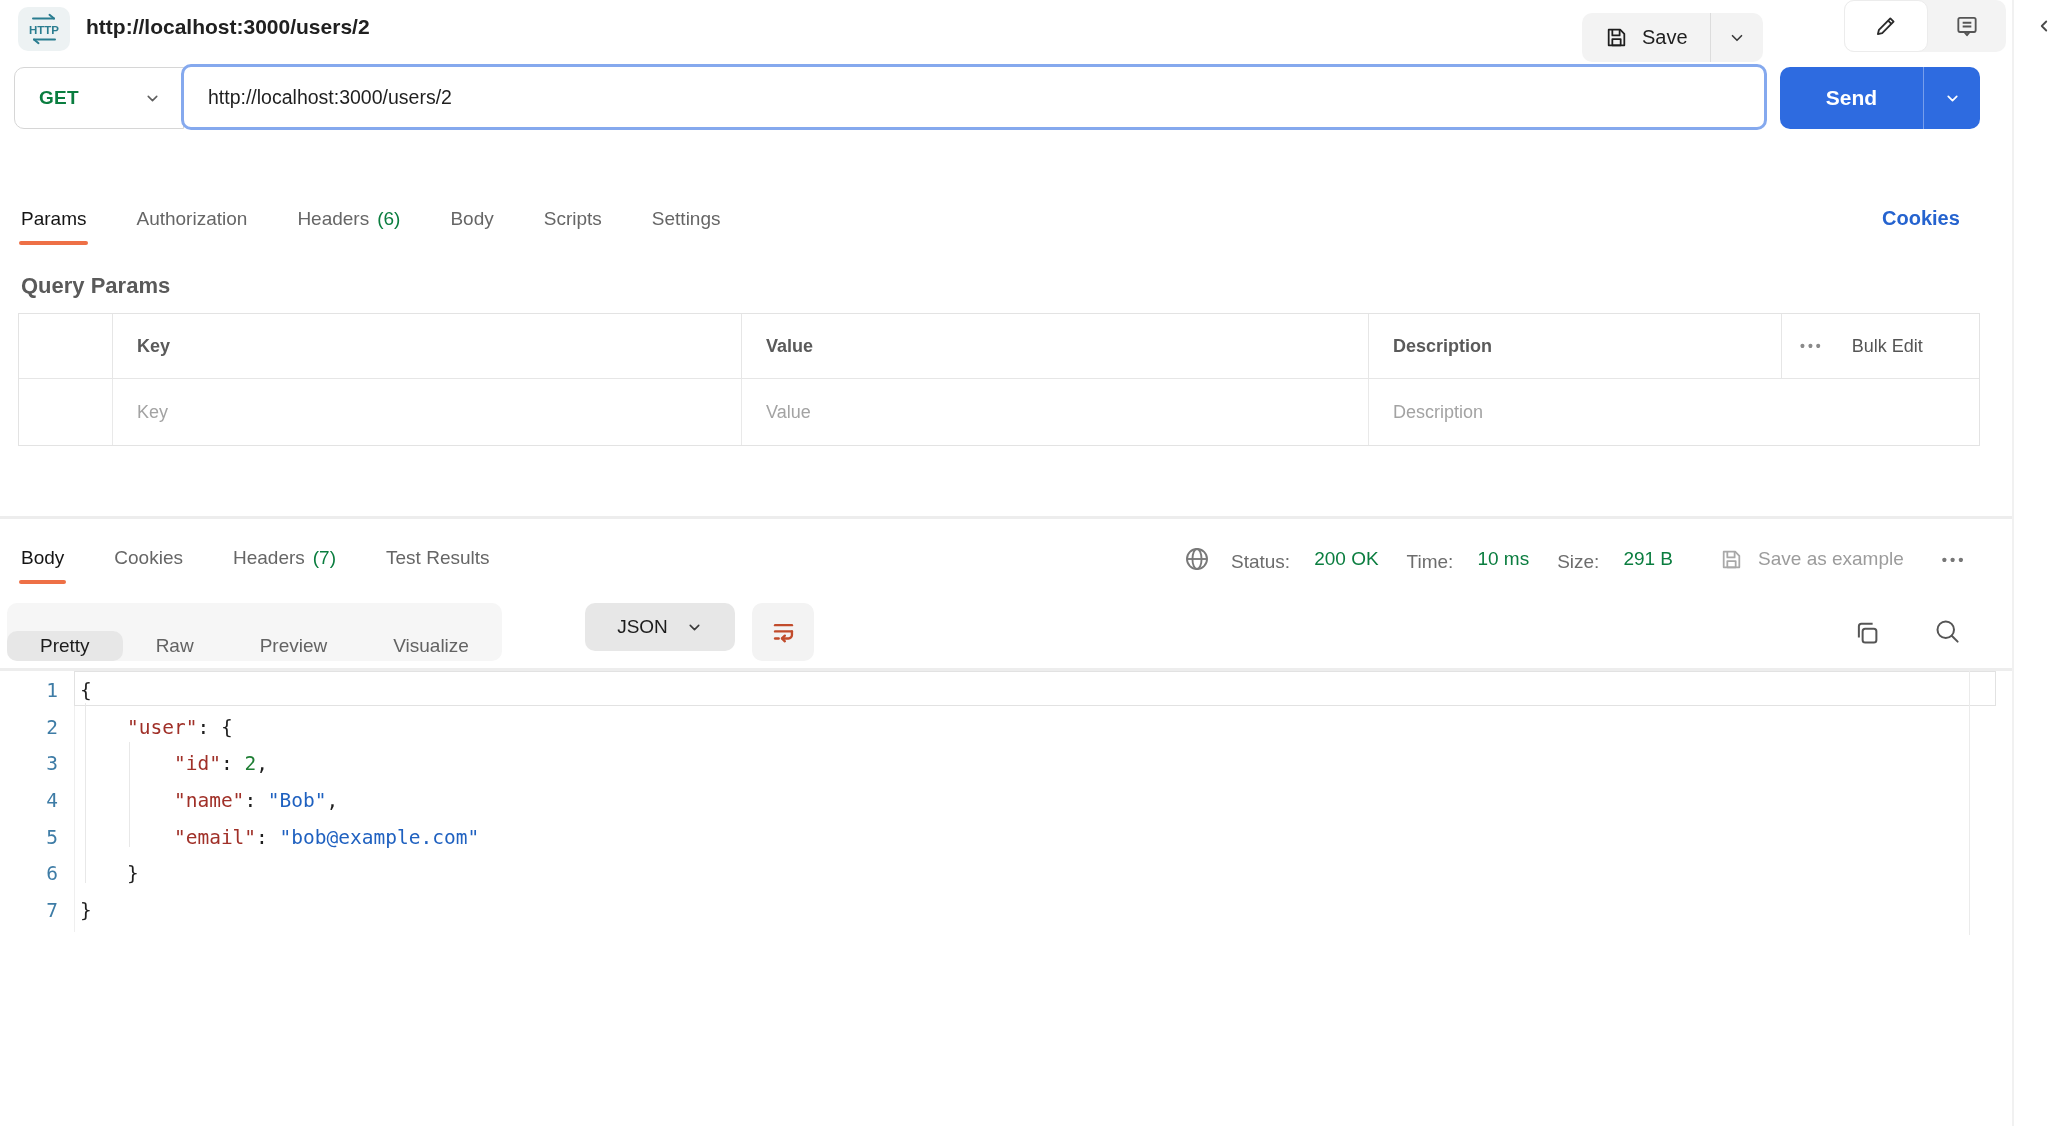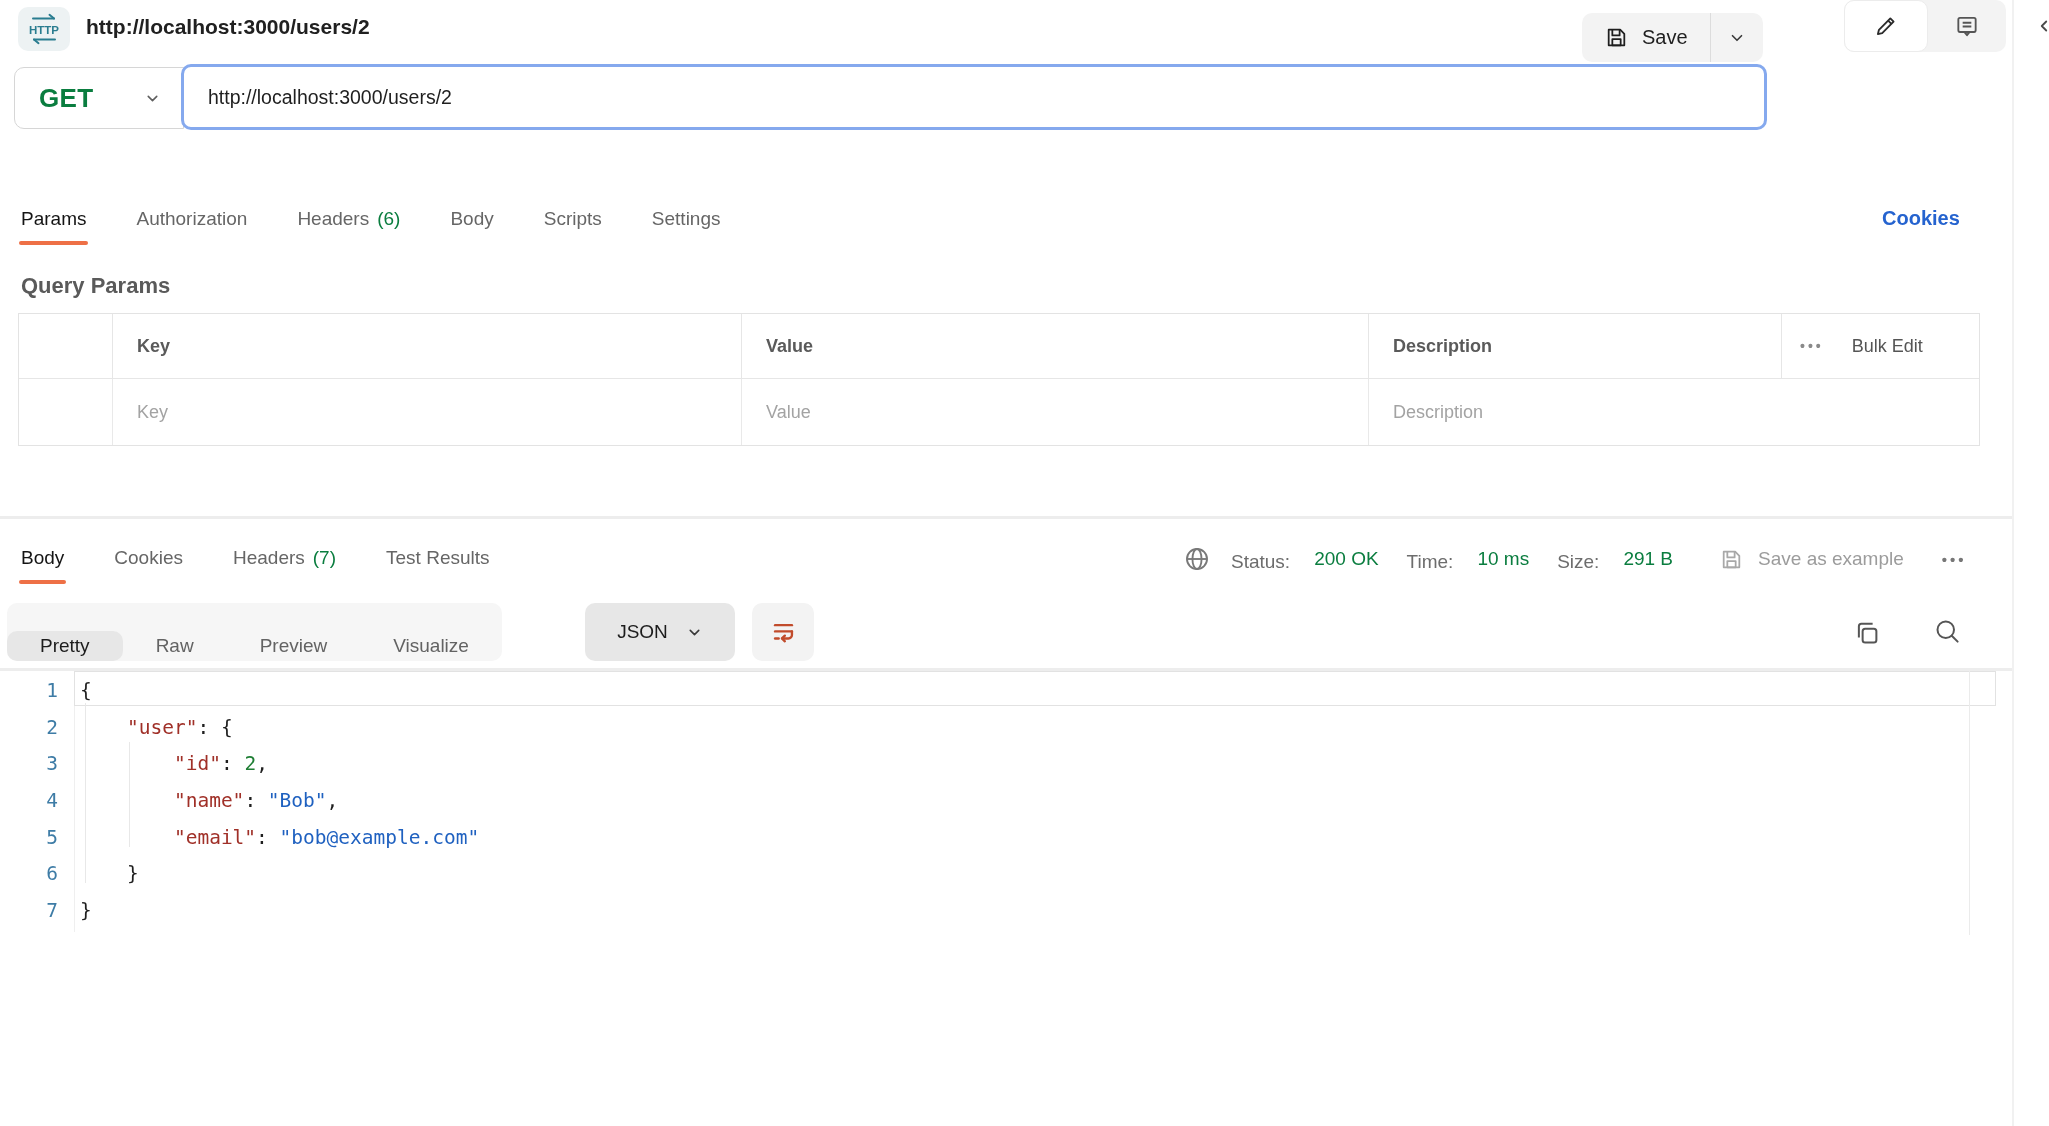--- a/index.html
+++ b/index.html
@@ -20,21 +20,21 @@
   .edit-seg{width:82px;background:#fff;border:1px solid #ececec;border-radius:10px;
             display:flex;align-items:center;justify-content:center;color:#2b2b2b;}
   .comment-seg{width:78px;display:flex;align-items:center;justify-content:center;color:#555;}
   .rail-divider{position:absolute;left:2012px;top:0;width:2px;height:1126px;background:#f1f1f1;}
   .rail-chevron{position:absolute;left:2035px;top:15px;color:#4a4a4a;}
 
   
   .method-select{position:absolute;left:14px;top:67px;width:170px;height:62px;background:#fff;
                  border:1px solid #d6d6d6;border-radius:10px 0 0 10px;box-sizing:border-box;
                  display:flex;align-items:center;justify-content:space-between;padding:0 22px 0 24px;}
-  .method-label{color:var(--green,#0a7d3f);font-weight:700;font-size:26px;letter-spacing:.3px;}
+  .method-label{color:var(--green,#0a7d3f);font-weight:700;font-size:19px;letter-spacing:.3px;}
   .url-input{position:absolute;left:181px;top:64px;width:1586px;height:66px;box-sizing:border-box;
              border:3px solid #85a9ee;border-radius:10px;background:#fff;outline:none;
              font-family:"Liberation Sans",sans-serif;font-size:19.5px;color:#1f1f1f;padding:0 24px;}
   .send-btn{position:absolute;left:1780px;top:67px;width:200px;height:62px;border-radius:10px;
             background:var(--accent_blue,#2e6be0);display:flex;align-items:stretch;overflow:hidden;}
   .send-main{flex:1;display:flex;align-items:center;justify-content:center;color:#fff;
              font-size:21px;font-weight:600;}
   .send-sep{width:1px;background:rgba(255,255,255,.35);}
   .send-caret{width:56px;display:flex;align-items:center;justify-content:center;color:#fff;}
 
@@ -72,21 +72,21 @@
   .sb-label.first{margin-left:20px;}
   .sb-val{margin-left:24px;color:var(--green,#0a7d3f);}
   .save-example{margin-left:46px;display:flex;align-items:center;gap:14px;color:#9c9c9c;}
   .resp-more{margin-left:38px;color:#777;font-size:15px;font-weight:700;letter-spacing:3px;}
 
   
   .view-tabs{position:absolute;left:7px;top:603px;height:58px;background:#f6f6f6;border-radius:10px;
              display:flex;align-items:stretch;}
   .vseg{padding:0 33px;display:flex;align-items:center;border-radius:10px;font-size:19px;color:#636363;margin-top:28px;}
   .vseg.active{background:#e7e7e7;color:#1c1c1c;}
-  .json-btn{position:absolute;left:585px;top:603px;width:150px;height:58px;background:#e7e7e7;border-radius:10px;
+  .json-btn{position:absolute;left:585px;top:603px;width:150px;height:48px;background:#e7e7e7;border-radius:10px;
             display:flex;align-items:center;justify-content:center;gap:18px;font-size:19px;color:#1c1c1c;}
   .wrap-btn{position:absolute;left:752px;top:603px;width:62px;height:58px;background:#f3f3f3;border-radius:10px;
             display:flex;align-items:center;justify-content:center;color:var(--wrap_orange,#c14b2b);}
   .copy-btn{position:absolute;left:1852px;top:618px;color:#555;}
   .search-btn{position:absolute;left:1932px;top:616px;color:#555;}
 
   
   .editor-top{position:absolute;left:0;top:668px;width:2012px;height:3px;background:#ededed;}
   .gutter-line{position:absolute;left:74px;top:674px;width:1px;height:258px;background:#efefef;}
   .active-line-box{position:absolute;left:74px;top:671px;width:1922px;height:35px;box-sizing:border-box;
@@ -163,20 +163,31 @@
       </svg>
   </div>
 
   <div class="method-select">
     <span class="method-label">GET</span>
     <svg width="17" height="17" viewBox="0 0 24 24" fill="none" stroke="#5f5f5f" stroke-width="2.2" stroke-linecap="round" stroke-linejoin="round">
         <path d="M6 9l6 6 6-6"></path>
       </svg>
   </div>
   <input class="url-input" value="http://localhost:3000/users/2" style="">
+  <div class="send-btn">
+    <div class="send-main">
+      <span>Send</span>
+    </div>
+    <div class="send-sep"></div>
+    <div class="send-caret">
+      <svg width="17" height="17" viewBox="0 0 24 24" fill="none" stroke="currentColor" stroke-width="2.4" stroke-linecap="round" stroke-linejoin="round">
+          <path d="M6 9l6 6 6-6"></path>
+        </svg>
+    </div>
+  </div>
 
   <div class="tabs-row req-tabs">
       <span class="tab active">
         <span>Params</span>
       </span>
       <span class="tab">
         <span>Authorization</span>
       </span>
       <span class="tab">
         <span>Headers</span>

